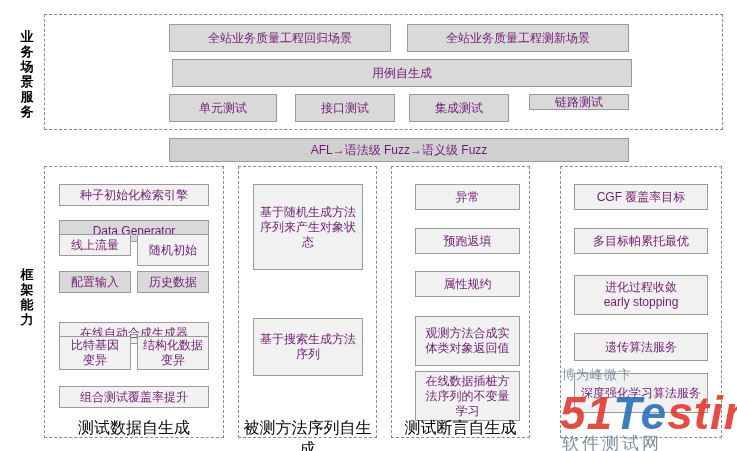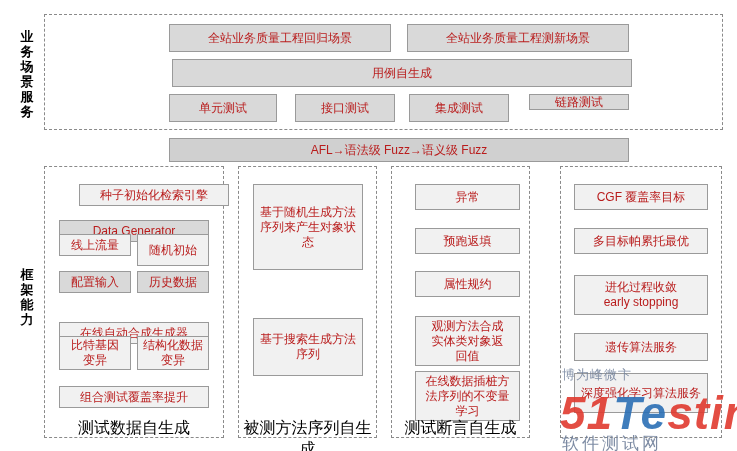--- a/index.html
+++ b/index.html
@@ -24,21 +24,21 @@
   
   .box {
     background: #d9d9d9;
     border: 1px solid #9a9a9a;
     display: flex;
     align-items: center;
     justify-content: center;
     text-align: center;
     font-size: 12px;
     line-height: 1.25;
-    color: #b91c1c;
+    color: #701a75;
     box-sizing: border-box;
   }
   .box.light {
     background: #f1f1f1;
   }
 
   
   .dashed {
     position: absolute;
     border: 1px dashed #8a8a8a;
@@ -130,40 +130,40 @@
   <div class="box abs" style="left:409px; top:94px; width:100px; height:28px;">集成测试</div>
   <div class="box abs" style="left:529px; top:94px; width:100px; height:16px;">链路测试</div>
 
   <div class="box abs" style="left:169px; top:138px; width:460px; height:24px; background:#d0d0d0;">AFL→语法级 Fuzz→语义级 Fuzz</div>
 
   <div class="dashed" style="left:44px; top:166px; width:180px; height:272px;"></div>
   <div class="dashed" style="left:238px; top:166px; width:139px; height:272px;"></div>
   <div class="dashed" style="left:391px; top:166px; width:139px; height:272px;"></div>
   <div class="dashed" style="left:560px; top:166px; width:162px; height:272px;"></div>
 
-  <div class="box light abs" style="left:59px; top:184px; width:150px; height:22px;margin-left:20px;">种子初始化检索引擎</div>
+  <div class="box light abs" style="left:59px; top:184px; width:150px; height:22px;">种子初始化检索引擎</div>
   <div class="box abs" style="left:59px; top:220px; width:150px; height:22px;">Data Generator</div>
   <div class="box light abs" style="left:59px; top:234px; width:72px; height:22px;">线上流量</div>
   <div class="box light abs" style="left:137px; top:234px; width:72px; height:32px;">随机初始</div>
   <div class="box abs" style="left:59px; top:271px; width:72px; height:22px;">配置输入</div>
   <div class="box abs" style="left:137px; top:271px; width:72px; height:22px;">历史数据</div>
   <div class="box light abs" style="left:59px; top:305px; width:150px; height:22px;margin-top:17px;">在线自动合成生成器</div>
   <div class="box light abs" style="left:59px; top:336px; width:72px; height:34px; white-space:pre-line;">比特基因
 变异</div>
   <div class="box light abs" style="left:137px; top:336px; width:72px; height:34px; white-space:pre-line;">结构化数据
 变异</div>
   <div class="box light abs" style="left:59px; top:386px; width:150px; height:22px;">组合测试覆盖率提升</div>
 
   <div class="box light abs" style="left:253px; top:184px; width:110px; height:86px; padding:0 6px;">基于随机生成方法序列来产生对象状态</div>
   <div class="box light abs" style="left:253px; top:318px; width:110px; height:58px; padding:0 6px;">基于搜索生成方法序列</div>
 
   <div class="box light abs" style="left:415px; top:184px; width:105px; height:26px;">异常</div>
   <div class="box light abs" style="left:415px; top:228px; width:105px; height:26px;">预跑返填</div>
   <div class="box light abs" style="left:415px; top:271px; width:105px; height:26px;">属性规约</div>
-  <div class="box light abs" style="left:415px; top:316px; width:105px; height:50px; padding:0 15px;">观测方法合成实体类对象返回值</div>
+  <div class="box light abs" style="left:415px; top:316px; width:105px; height:50px; padding:0 9px;">观测方法合成实体类对象返回值</div>
   <div class="box light abs" style="left:415px; top:371px; width:105px; height:50px; padding:0 5px;">在线数据插桩方法序列的不变量学习</div>
 
   <div class="box light abs" style="left:574px; top:184px; width:134px; height:26px;">CGF 覆盖率目标</div>
   <div class="box light abs" style="left:574px; top:228px; width:134px; height:26px;">多目标帕累托最优</div>
   <div class="box light abs" style="left:574px; top:275px; width:134px; height:40px; white-space:pre-line;">进化过程收敛
 early stopping</div>
   <div class="box light abs" style="left:574px; top:333px; width:134px; height:28px;">遗传算法服务</div>
   <div class="box light abs" style="left:574px; top:373px; width:134px; height:40px; padding:0 5px;">深度强化学习算法服务</div>
 
   <div class="col-caption" style="left:44px; top:418px; width:180px;">测试数据自生成</div>

